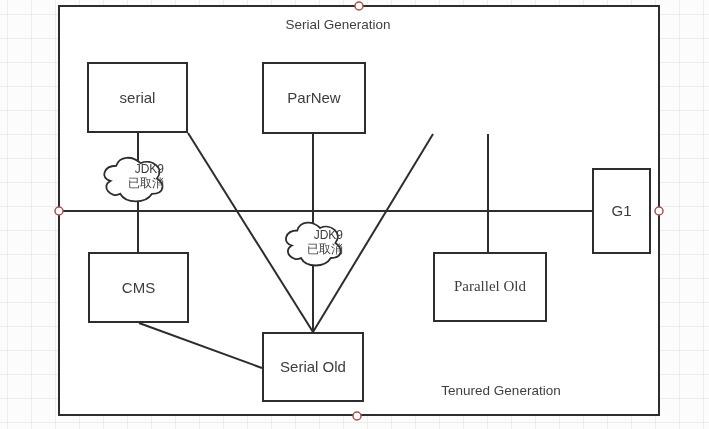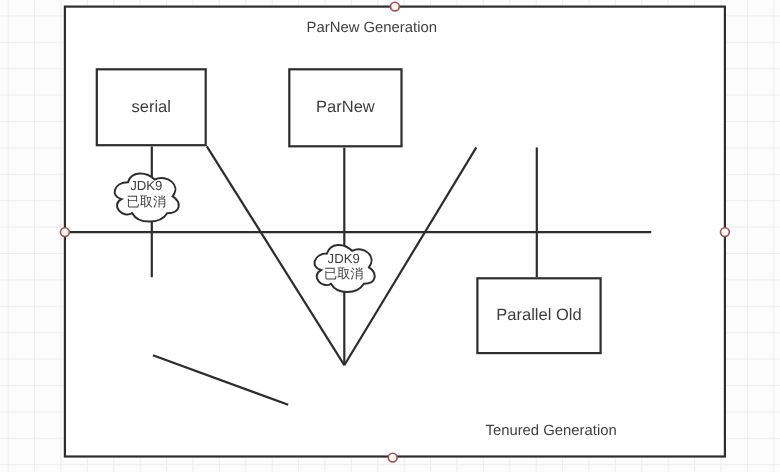--- a/index.html
+++ b/index.html
@@ -28,21 +28,21 @@
     background:#ffffff;border:2px solid #2d2d2d;
     display:flex;align-items:center;justify-content:center;
     text-align:center;font-size:15px;color:#3d3d3d;line-height:1.3;
     padding:2px;
   }
   .gen-label{
     position:absolute;text-align:center;
     font-size:13.5px;color:#3f3f3f;
   }
   .cloud-label{
-    position:absolute;text-align:center;
+    position:absolute;text-align:right;
     font-size:12px;line-height:14px;color:#3d3d3d;
   }
 </style>
 </head>
 <body>
 
 <div class="stage">
 
   <div class="canvas"></div>
 
@@ -57,26 +57,29 @@
 
     <path class="cloud" d="M116.25,165.75 C103.25,165.75 100,178.5 110.4,181 C100,186.7 111.7,198.9 120.15,193.8 C126,204 145.5,204 152,193.8 C165,193.8 165,183.6 156.9,178.5 C165,168.3 152,158.1 140.6,163.2 C132.5,155.55 119.5,155.55 116.25,165.75 Z"></path>
     <path class="cloud" d="M297.25,230.5 C285.05,230.5 282,243 291.76,245.5 C282,251 292.98,263 300.91,258 C306.4,268 324.7,268 330.8,258 C343,258 343,248 335.38,243 C343,233 330.8,223 320.13,228 C312.5,220.5 300.3,220.5 297.25,230.5 Z"></path>
 
     <circle class="handle" cx="359" cy="6" r="4"></circle>
     <circle class="handle" cx="59" cy="211" r="4"></circle>
     <circle class="handle" cx="659" cy="211" r="4"></circle>
     <circle class="handle" cx="357" cy="416" r="4"></circle>
   </svg>
 
-  <div class="gen-label" style="left:258px;top:17px;width:160px;">ParNew Generation</div>
+  <div class="gen-label" style="left:258px;top:17px;width:160px;">Serial Generation</div>
   <div class="gen-label" style="left:421px;top:383px;width:160px;text-align:center;">Tenured Generation</div>
 
   <div class="node" style="left:87px;top:62px;width:101px;height:71px;text-align:right;">serial</div>
   <div class="node" style="left:262px;top:62px;width:104px;height:72px;text-align:right;">ParNew</div>
-  <div class="node" style="left:433px;top:252px;width:114px;height:70px;">Parallel Old</div>
+  <div class="node" style="left:592px;top:168px;width:59px;height:86px;">G1</div>
+  <div class="node" style="left:88px;top:252px;width:101px;height:71px;">CMS</div>
+  <div class="node" style="left:433px;top:252px;width:114px;height:70px;font-family:Liberation Serif, serif;">Parallel Old</div>
+  <div class="node" style="left:262px;top:332px;width:102px;height:70px;">Serial Old</div>
 
   <div class="cloud-label" style="left:102px;top:162px;width:62px;">
     <div>JDK9</div>
     <div>已取消</div>
   </div>
   <div class="cloud-label" style="left:282px;top:228px;width:61px;">
     <div>JDK9</div>
     <div>已取消</div>
   </div>
 

